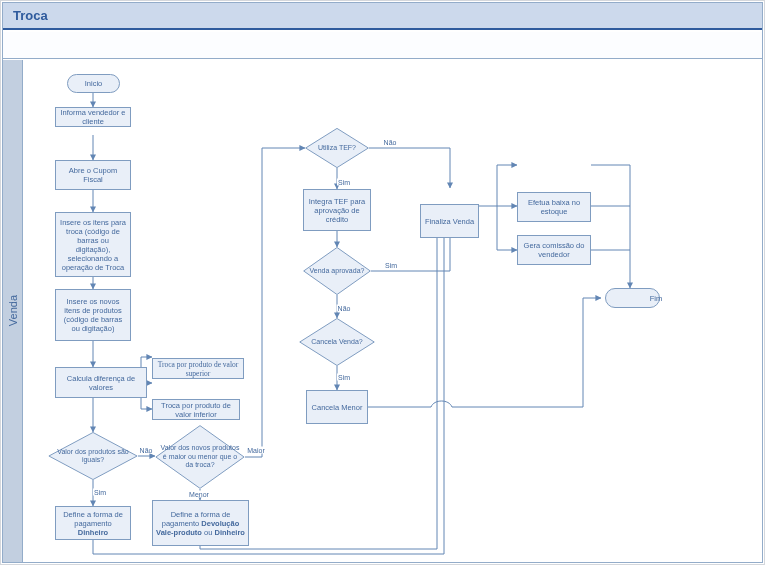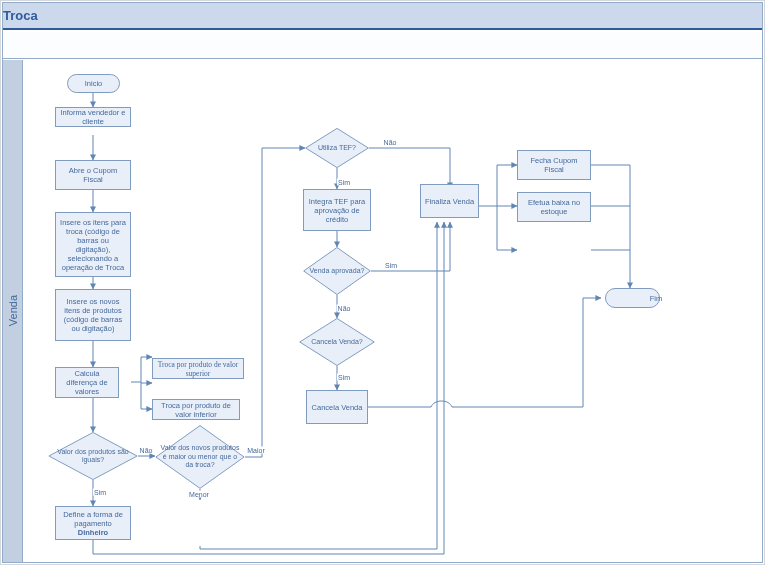--- a/index.html
+++ b/index.html
@@ -2,21 +2,21 @@
 <html><head>
 <meta charset="utf-8">
 <style>
   html,body{margin:0;padding:0;background:#fff;}
   .canvas{position:relative;width:765px;height:565px;background:#fff;
           font-family:"Liberation Sans",sans-serif;overflow:hidden;}
   .outer{position:absolute;inset:0;border:1px solid #d4d7dc;pointer-events:none;}
   .frame{position:absolute;inset:2px;border:1px solid var(--frame);pointer-events:none;}
   .titlebar{position:absolute;left:3px;top:3px;right:3px;height:27px;background:var(--band_fill);
             border-bottom:2px solid var(--accent);display:flex;align-items:center;
-            box-sizing:border-box;z-index:1;}
+            padding-left:10px;box-sizing:border-box;z-index:1;}
   .title{font-size:13px;font-weight:bold;color:var(--accent);}
   .subband{position:absolute;left:3px;top:32px;right:3px;height:27px;background:#fcfdff;
            border-bottom:1px solid var(--frame);box-sizing:border-box;z-index:1;}
   .lane{position:absolute;left:3px;top:60px;width:20px;bottom:3px;background:var(--lane_fill);
         border-right:1px solid var(--frame);display:flex;align-items:center;justify-content:center;
         box-sizing:border-box;z-index:1;}
   .lane-label{writing-mode:vertical-rl;transform:rotate(180deg);font-size:11px;color:var(--node_text);}
 
   #wires{position:absolute;inset:0;z-index:2;pointer-events:none;}
   #wires > path{stroke:var(--line);fill:none;stroke-width:1;}
@@ -98,21 +98,21 @@
       </div>
       <div class="node rect" style="left: 55px; top: 160px; width: 76px; height: 30px;">
         <span class="nlabel">Abre o Cupom Fiscal</span>
       </div>
       <div class="node rect" style="left: 55px; top: 212px; width: 76px; height: 65px;">
         <span class="nlabel">Insere os itens para troca (código de barras ou digitação), selecionando a operação de Troca</span>
       </div>
       <div class="node rect" style="left: 55px; top: 289px; width: 76px; height: 52px;">
         <span class="nlabel">Insere os novos itens de produtos (código de barras ou digitação)</span>
       </div>
-      <div class="node rect" style="left: 55px; top: 367px; width: 64px; height: 31px;">
+      <div class="node rect" style="left: 55px; top: 367px; width: 92px; height: 31px;">
         <span class="nlabel">Calcula diferença de valores</span>
       </div>
       <div class="node rect" style="left: 152px; top: 358px; width: 92px; height: 21px; font-family: Liberation Serif, serif;">
         <span class="nlabel">Troca por produto de valor superior</span>
       </div>
       <div class="node rect" style="left: 152px; top: 399px; width: 88px; height: 21px;">
         <span class="nlabel">Troca por produto de valor inferior</span>
       </div>
       <div class="node diamond" style="left: 48px; top: 432px; width: 90px; height: 48px;">
         <svg viewBox="0 0 100 100" preserveAspectRatio="none">
@@ -122,20 +122,23 @@
       </div>
       <div class="node diamond" style="left: 155px; top: 425px; width: 90px; height: 64px;">
         <svg viewBox="0 0 100 100" preserveAspectRatio="none">
           <polygon points="50,1 99,50 50,99 1,50"></polygon>
         </svg>
         <span class="nlabel">Valor dos novos produtos é maior ou menor que o da troca?</span>
       </div>
       <div class="node rect" style="left: 55px; top: 506px; width: 76px; height: 34px; justify-content: flex-end;">
         <span class="nlabel"><span>Define a forma de pagamento </span><b>Dinheiro</b></span>
       </div>
+      <div class="node rect" style="left: 152px; top: 500px; width: 97px; height: 46px;">
+        <span class="nlabel"><span>Define a forma de pagamento </span><b>Devolução Vale-produto</b><span> ou </span><b>Dinheiro</b></span>
+      </div>
       <div class="node diamond" style="left: 305px; top: 128px; width: 64px; height: 40px;">
         <svg viewBox="0 0 100 100" preserveAspectRatio="none">
           <polygon points="50,1 99,50 50,99 1,50"></polygon>
         </svg>
         <span class="nlabel">Utiliza TEF?</span>
       </div>
       <div class="node rect" style="left: 303px; top: 189px; width: 68px; height: 42px;">
         <span class="nlabel">Integra TEF para aprovação de crédito</span>
       </div>
       <div class="node diamond" style="left: 303px; top: 247px; width: 68px; height: 48px;">
@@ -144,30 +147,30 @@
         </svg>
         <span class="nlabel">Venda aprovada?</span>
       </div>
       <div class="node diamond" style="left: 299px; top: 318px; width: 76px; height: 48px;">
         <svg viewBox="0 0 100 100" preserveAspectRatio="none">
           <polygon points="50,1 99,50 50,99 1,50"></polygon>
         </svg>
         <span class="nlabel">Cancela Venda?</span>
       </div>
       <div class="node rect" style="left: 306px; top: 390px; width: 62px; height: 34px;">
-        <span class="nlabel">Cancela Venda</span>
+        <span class="nlabel">Cancela Menor</span>
       </div>
-      <div class="node rect" style="left: 420px; top: 184px; width: 59px; height: 34px;">
+      <div class="node rect" style="left: 420px; top: 204px; width: 59px; height: 34px;">
         <span class="nlabel">Finaliza Venda</span>
-      </div>
-      <div class="node rect" style="left: 517px; top: 150px; width: 74px; height: 30px;">
-        <span class="nlabel">Fecha Cupom Fiscal</span>
       </div>
       <div class="node rect" style="left: 517px; top: 192px; width: 74px; height: 30px;">
         <span class="nlabel">Efetua baixa no estoque</span>
+      </div>
+      <div class="node rect" style="left: 517px; top: 235px; width: 74px; height: 30px;">
+        <span class="nlabel">Gera comissão do vendedor</span>
       </div>
       <div class="node pill" style="left: 605px; top: 288px; width: 55px; height: 20px; padding-left: 47px;">
         <span class="nlabel">Fim</span>
       </div>
     </div>
   <div id="labels">
       <div class="edge-label" style="left: 390px; top: 142px;">Não</div>
       <div class="edge-label" style="left: 344px; top: 182px;">Sim</div>
       <div class="edge-label" style="left: 391px; top: 265px;">Sim</div>
       <div class="edge-label" style="left: 344px; top: 308px;">Não</div>

